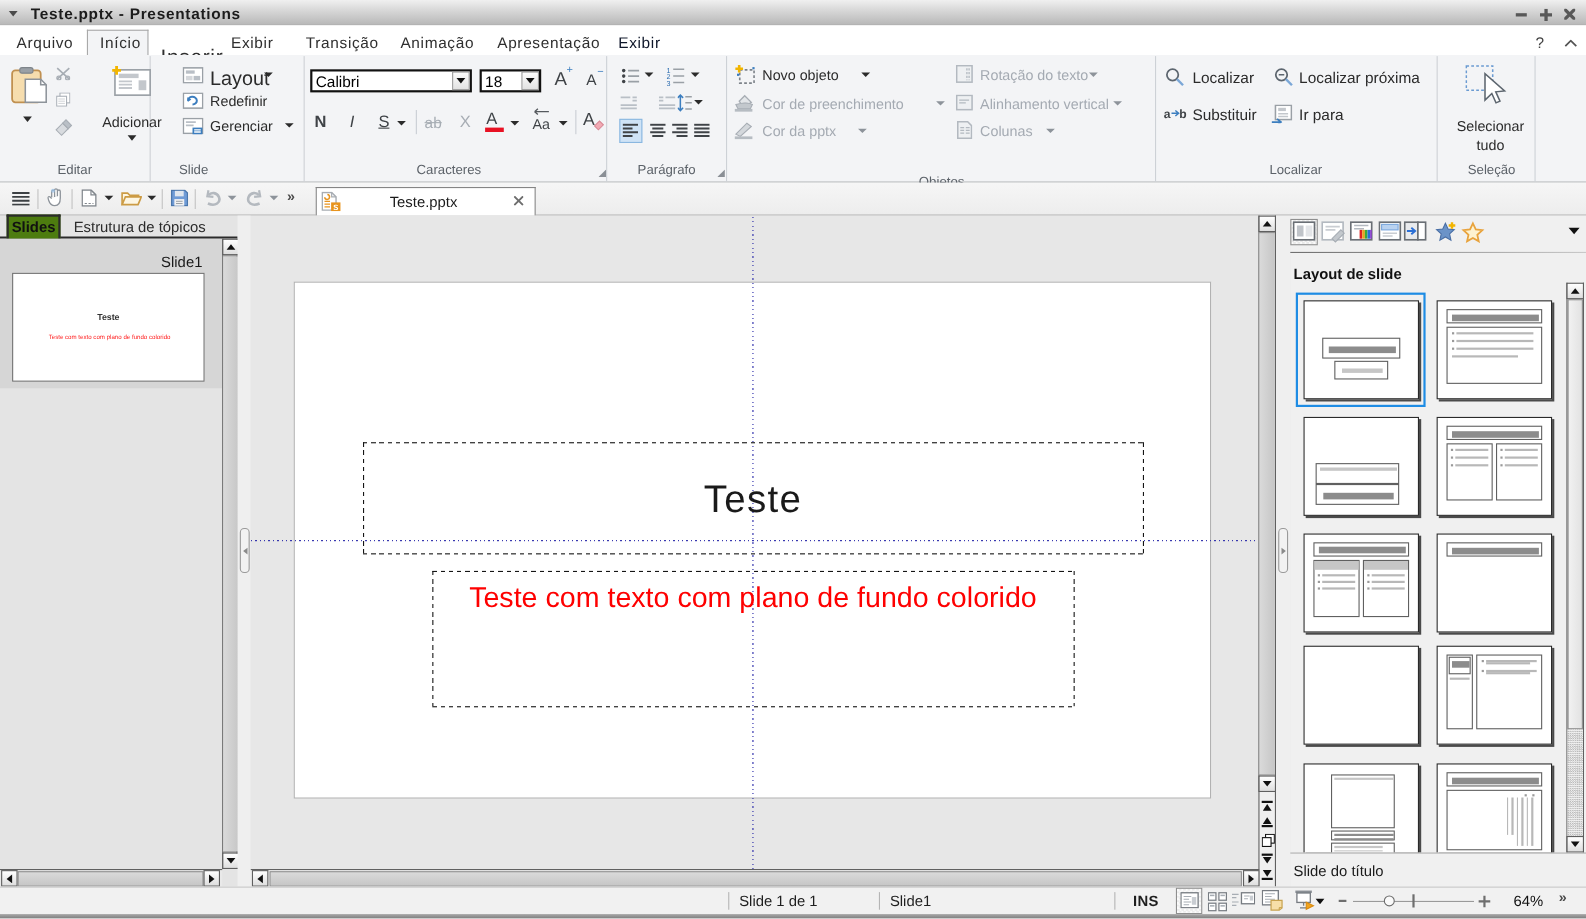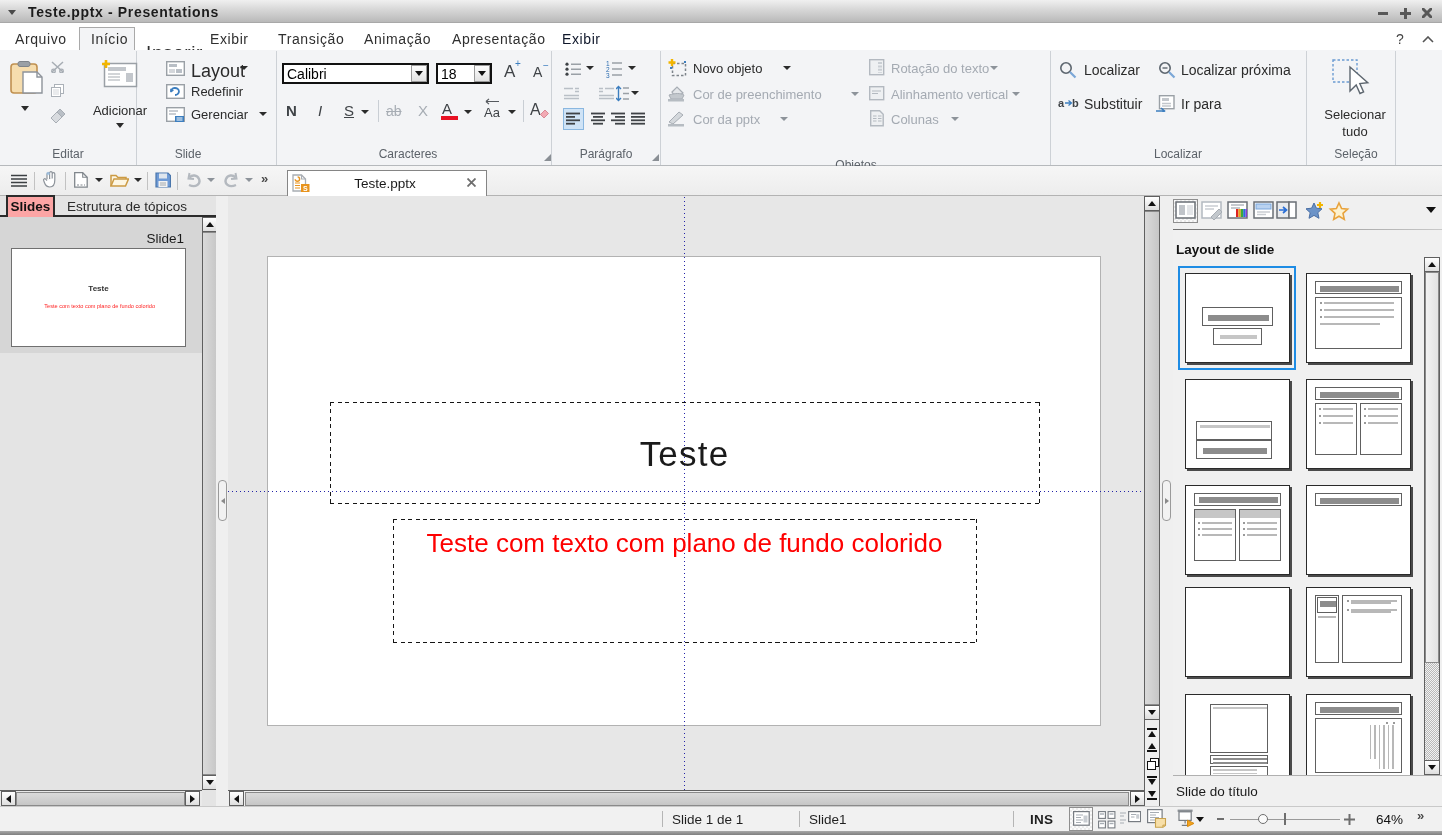--- a/index.html
+++ b/index.html
@@ -40,21 +40,21 @@
 <div style="position:absolute;left:0;top:50px;width:1442px;height:115px;background:#f3f4f6"></div>
 <div style="position:absolute;left:0;top:165px;width:1442px;height:1px;background:#b6b9bc"></div>
 <div class="sep" style="left:136px"></div>
 <div class="sep" style="left:276px"></div>
 <div class="sep" style="left:551px"></div>
 <div class="sep" style="left:660px"></div>
 <div class="sep" style="left:1050px"></div>
 <div class="sep" style="left:1306px"></div>
 <div class="sep" style="left:1395px"></div>
 <div class="glbl" style="left:-12px;width:160px;top:147px">Editar</div>
-<div class="glbl" style="left:108px;width:160px;top:147px">Slide</div>
+<div class="glbl" style="left:96px;width:160px;top:147px">Slide</div>
 <div class="glbl" style="left:328px;width:160px;top:147px">Caracteres</div>
 <div class="glbl" style="left:526px;width:160px;top:147px">Parágrafo</div>
 <div class="glbl" style="left:776px;width:160px;top:158px">Objetos</div>
 <div class="glbl" style="left:1098px;width:160px;top:147px">Localizar</div>
 <div class="glbl" style="left:1276px;width:160px;top:147px">Seleção</div>
 <svg class="a" style="left:544px;top:154px" width="7" height="7">
     <path d="M7 0v7H0z" fill="#8a8f95"></path>
   </svg>
 <svg class="a" style="left:652px;top:154px" width="7" height="7">
     <path d="M7 0v7H0z" fill="#8a8f95"></path>
@@ -351,21 +351,21 @@
 <rect x="9" y="10" width="8.5" height="8" fill="#e8941e"></rect>
 <text x="11" y="16.8" font-size="7" font-weight="bold" fill="#fff" font-family="Liberation Sans">S</text>
   </svg>
 <div style="position:absolute;left:320px;top:176px;width:130px;text-align:center;font-size:13.5px;color:#1a1a1a">Teste.pptx</div>
 <svg class="a" style="left:467px;top:178px" width="9" height="9">
     <path d="M0.5 0.5l8 8M8.5 0.5l-8 8" stroke="#6e6e6e" stroke-width="1.8"></path>
   </svg>
 <div style="position:absolute;left:0;top:196px;width:228px;height:610px;background:#e4e4e4"></div>
 <div style="position:absolute;left:67px;top:199px;font-size:13.5px;color:#2b2b2b">Estrutura de tópicos</div>
 <div style="position:absolute;left:0;top:215px;width:216px;height:2px;background:#2b2b2b"></div>
-<div style="position:absolute;left:6px;top:195px;width:49px;height:22px;background:#fca5a5;border:2px solid #2b2b2b;border-bottom:none;text-align:center;font-weight:bold;font-size:13.5px;color:#111;padding-top:2px">Slides</div>
+<div style="position:absolute;left:6px;top:195px;width:49px;height:22px;background:#4d7c0f;border:2px solid #2b2b2b;border-bottom:none;text-align:center;font-weight:bold;font-size:13.5px;color:#111;padding-top:2px">Slides</div>
 <div style="position:absolute;left:0;top:217px;width:202px;height:136px;background:#d6d6d6"></div>
 <div style="position:absolute;left:0;top:231px;width:184px;text-align:right;font-size:13.5px;color:#1a1a1a">Slide1</div>
 <div style="position:absolute;left:11px;top:248px;width:175px;height:99px;background:#fff;border:1px solid #707070"></div>
 <div style="position:absolute;left:11px;top:284px;width:175px;text-align:center;font-size:8px;color:#333;font-weight:bold">Teste</div>
 <div style="position:absolute;left:11px;top:301px;width:175px;text-align:center;font-size:9px;color:#ff2222;transform:scale(0.62);transform-origin:50% 50%;white-space:nowrap">Teste com texto com plano de fundo colorido</div>
 <div style="position:absolute;left:202px;top:217px;width:14px;height:573px;background:#e9e9e9;border-left:1px solid #5f5f5f;border-right:1px solid #5f5f5f"></div>
 <div style="position:absolute;left:202px;top:218px;width:14px;height:14px;display:flex;align-items:center;justify-content:center"></div>
 <div style="position:absolute;left:202px;top:217px;width:16px;height:15px;display:flex;align-items:center;justify-content:center;background:linear-gradient(#ffffff,#dedede);border:1px solid #5f5f5f">
     <div style="width:0;height:0;border-left:4px solid transparent;border-right:4px solid transparent;border-bottom:5px solid #111"></div>
   </div>

